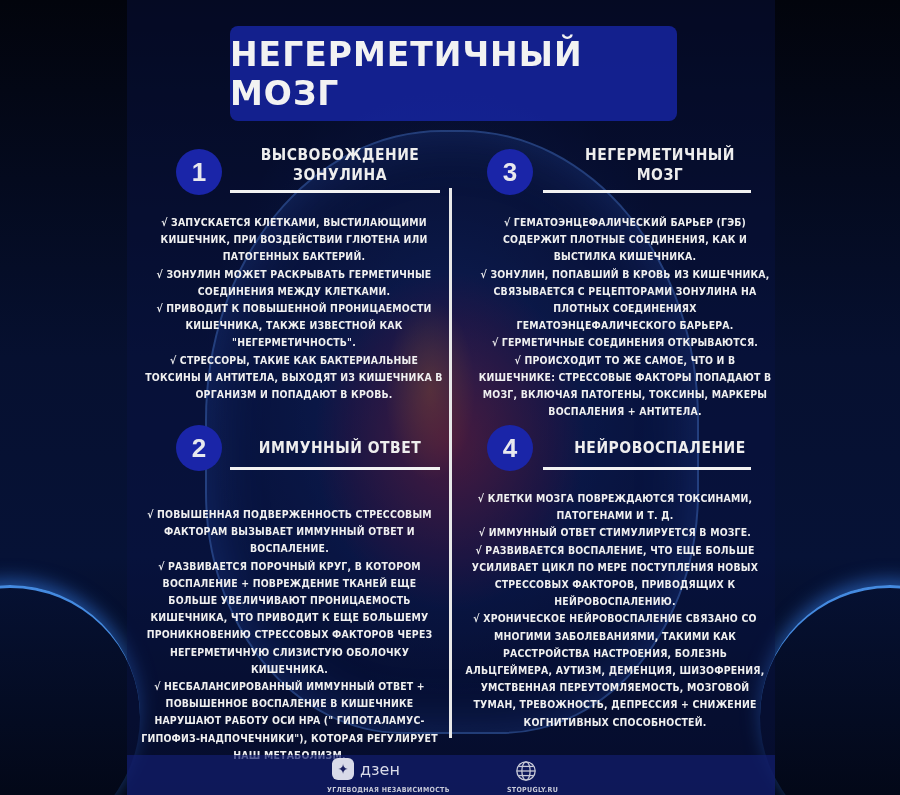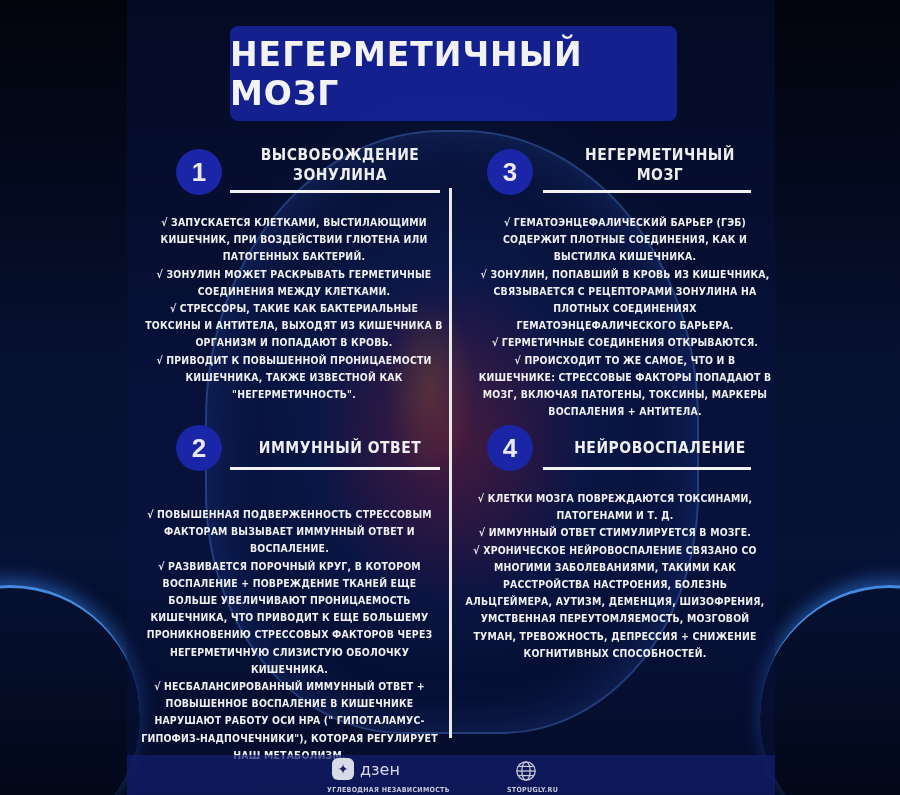--- a/index.html
+++ b/index.html
@@ -86,22 +86,22 @@
 
 <div class="num" style="left:176px;top:149px;">1</div>
 <div class="sec-title" style="left:240px;top:145px;width:200px;">
   <div>ВЫСВОБОЖДЕНИЕ</div>
   <div>ЗОНУЛИНА</div>
 </div>
 <div class="rule" style="left:230px;top:190px;width:210px;"></div>
 <div class="body" style="left:144px;top:214px;width:300px;">
   <p>√ ЗАПУСКАЕТСЯ КЛЕТКАМИ, ВЫСТИЛАЮЩИМИ КИШЕЧНИК, ПРИ ВОЗДЕЙСТВИИ ГЛЮТЕНА ИЛИ ПАТОГЕННЫХ БАКТЕРИЙ.</p>
   <p>√ ЗОНУЛИН МОЖЕТ РАСКРЫВАТЬ ГЕРМЕТИЧНЫЕ СОЕДИНЕНИЯ МЕЖДУ КЛЕТКАМИ.</p>
+  <p>√ ПРИВОДИТ К ПОВЫШЕННОЙ ПРОНИЦАЕМОСТИ КИШЕЧНИКА, ТАКЖЕ ИЗВЕСТНОЙ КАК "НЕГЕРМЕТИЧНОСТЬ".</p>
   <p>√ СТРЕССОРЫ, ТАКИЕ КАК БАКТЕРИАЛЬНЫЕ ТОКСИНЫ И АНТИТЕЛА, ВЫХОДЯТ ИЗ КИШЕЧНИКА В ОРГАНИЗМ И ПОПАДАЮТ В КРОВЬ.</p>
-  <p>√ ПРИВОДИТ К ПОВЫШЕННОЙ ПРОНИЦАЕМОСТИ КИШЕЧНИКА, ТАКЖЕ ИЗВЕСТНОЙ КАК "НЕГЕРМЕТИЧНОСТЬ".</p>
 </div>
 
 <div class="num" style="left:487px;top:149px;">3</div>
 <div class="sec-title" style="left:555px;top:145px;width:210px;">
   <div>НЕГЕРМЕТИЧНЫЙ</div>
   <div>МОЗГ</div>
 </div>
 <div class="rule" style="left:543px;top:190px;width:208px;"></div>
 <div class="body" style="left:475px;top:214px;width:300px;">
   <p>√ ГЕМАТОЭНЦЕФАЛИЧЕСКИЙ БАРЬЕР (ГЭБ) СОДЕРЖИТ ПЛОТНЫЕ СОЕДИНЕНИЯ, КАК И ВЫСТИЛКА КИШЕЧНИКА.</p>
@@ -124,20 +124,21 @@
 </div>
 
 <div class="num" style="left:487px;top:425px;">4</div>
 <div class="sec-title" style="left:555px;top:438px;width:210px;">
   <div>НЕЙРОВОСПАЛЕНИЕ</div>
 </div>
 <div class="rule" style="left:543px;top:467px;width:208px;"></div>
 <div class="body" style="left:460px;top:490px;width:310px;">
   <p>√ КЛЕТКИ МОЗГА ПОВРЕЖДАЮТСЯ ТОКСИНАМИ, ПАТОГЕНАМИ И Т. Д.</p>
   <p>√ ИММУННЫЙ ОТВЕТ СТИМУЛИРУЕТСЯ В МОЗГЕ.</p>
+  <p>√ РАЗВИВАЕТСЯ ВОСПАЛЕНИЕ, ЧТО ЕЩЕ БОЛЬШЕ УСИЛИВАЕТ ЦИКЛ ПО МЕРЕ ПОСТУПЛЕНИЯ НОВЫХ СТРЕССОВЫХ ФАКТОРОВ, ПРИВОДЯЩИХ К НЕЙРОВОСПАЛЕНИЮ.</p>
   <p>√ ХРОНИЧЕСКОЕ НЕЙРОВОСПАЛЕНИЕ СВЯЗАНО СО МНОГИМИ ЗАБОЛЕВАНИЯМИ, ТАКИМИ КАК РАССТРОЙСТВА НАСТРОЕНИЯ, БОЛЕЗНЬ АЛЬЦГЕЙМЕРА, АУТИЗМ, ДЕМЕНЦИЯ, ШИЗОФРЕНИЯ, УМСТВЕННАЯ ПЕРЕУТОМЛЯЕМОСТЬ, МОЗГОВОЙ ТУМАН, ТРЕВОЖНОСТЬ, ДЕПРЕССИЯ + СНИЖЕНИЕ КОГНИТИВНЫХ СПОСОБНОСТЕЙ.</p>
 </div>
 
 <div class="footer"></div>
 <div class="dzen-logo">
   <div class="dzen-mark">✦</div>
   <span class="dzen-text">дзен</span>
 </div>
 <div class="caption" style="left:327px;top:786px;">УГЛЕВОДНАЯ НЕЗАВИСИМОСТЬ</div>
 <svg class="globe" viewBox="0 0 24 24">

